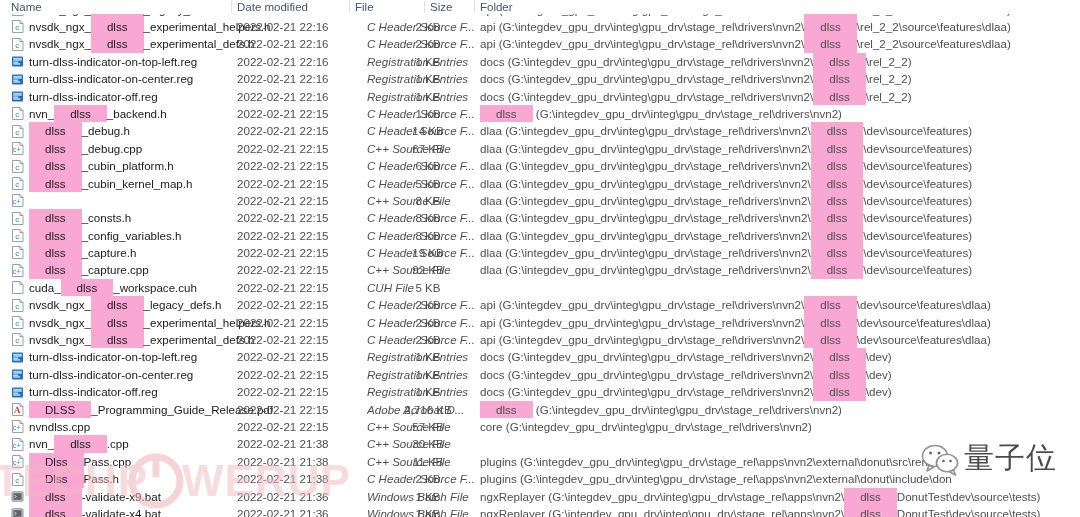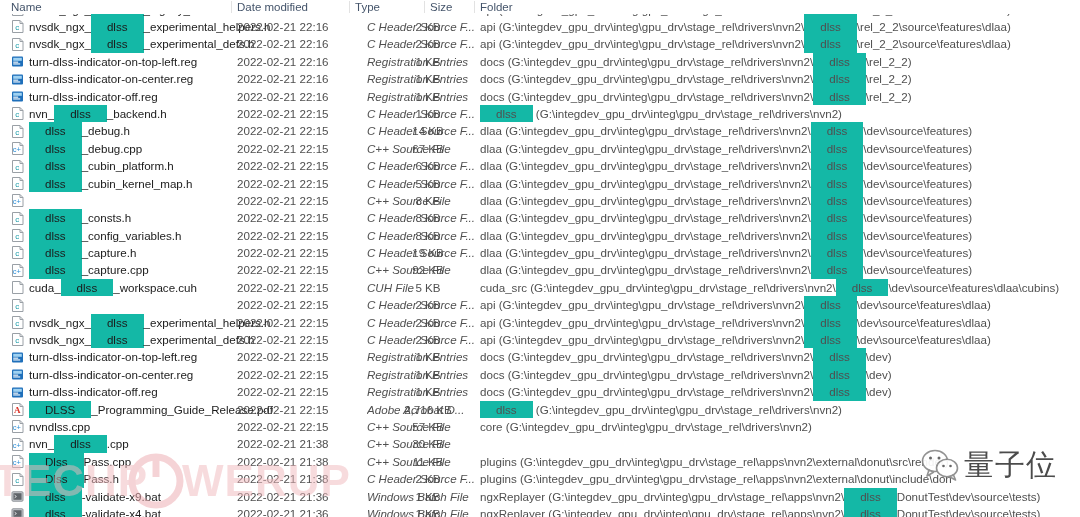--- a/index.html
+++ b/index.html
@@ -30,49 +30,49 @@
   .row.clip-top{height:4px;overflow:hidden;}
   .row.clip-top .ic,.row.clip-top .cell{margin-top:-13px;}
 
   .cell{position:absolute;top:0;white-space:nowrap;overflow:hidden;}
   .c-name{left:29px;color:#1b1b1b;}
   .c-date{left:237px;color:#4f4f4f;}
   .c-type{left:367px;color:#4f4f4f;font-style:italic;}
   .c-size{left:388px;width:80px;text-align:center;color:#4f4f4f;}
   .c-folder{left:480px;color:#4f4f4f;max-width:600px;}
 
-  mark{background:#14b8a6;color:inherit;padding:16px;}
+  mark{background:#f9a8d4;color:inherit;padding:16px;}
 
   
   .ic{position:absolute;left:11px;top:2.4px;width:13px;height:13px;}
   .ic svg{display:block;}
 
   
   .wm-tpu{
     position:absolute;left:-6px;top:450px;width:360px;height:64px;
     pointer-events:none;opacity:.5;
   }
   .wm-qbit{
     position:absolute;right:8px;top:443px;width:152px;height:44px;
-    pointer-events:none;display:flex;align-items:center;gap:4px;opacity:.92;
+    pointer-events:none;display:flex;gap:4px;opacity:.92;
   }
   .wm-qbit .qt{
     font-family:"DejaVu Sans",sans-serif;font-size:30px;color:#3c3c3c;
     letter-spacing:1px;line-height:1;white-space:nowrap;
   }
 </style>
 </head>
 <body>
 
 <div id="explorer">
 
   <div class="hdr">
     <div class="hcell" style="left:11px">Name</div>
     <div class="hcell" style="left:237px">Date modified</div>
-    <div class="hcell" style="left:355px">Type</div>
+    <div class="hcell" style="left:355px">File</div>
     <div class="hcell" style="left:430px">Size</div>
     <div class="hcell" style="left:480px">Folder</div>
     <div class="sep" style="left:231px"></div>
     <div class="sep" style="left:349px"></div>
     <div class="sep" style="left:424px"></div>
     <div class="sep" style="left:474px"></div>
   </div>
 
   <div class="rows" id="rows">
       <div class="row clip-top">
@@ -305,30 +305,30 @@
         <span class="ic">
           <svg viewBox="0 0 13 13">
             <path d="M1.5 0.5 H9 L12 3.5 V12.5 H1.5 Z" fill="#ffffff" stroke="#9aa0a6" stroke-width="1"></path>
             <path d="M9 0.5 V3.5 H12" fill="none" stroke="#9aa0a6" stroke-width="1"></path>
           </svg>
         </span>
         <span class="cell c-name">cuda_<mark>dlss</mark>_workspace.cuh</span>
         <span class="cell c-date">2022-02-21 22:15</span>
         <span class="cell c-type">CUH File</span>
         <span class="cell c-size">5 KB</span>
-        <span class="cell c-folder">cuda_src (G:\integdev_gpu_drv\integ\gpu_drv\stage_rel\drivers\nvn2\<mark>dlss</mark>\dev\source\features\dlaa\cubins)</span>
-      </div>
-      <div class="row">
-        <span class="ic">
-          <svg viewBox="0 0 13 13">
-            <path d="M1.5 0.5 H9 L12 3.5 V12.5 H1.5 Z" fill="#ffffff" stroke="#9aa0a6" stroke-width="1"></path>
-            <path d="M9 0.5 V3.5 H12" fill="none" stroke="#9aa0a6" stroke-width="1"></path>
-            <text x="6.2" y="10" font-family="Liberation Sans, sans-serif" font-size="8" fill="#1a9ba8" text-anchor="middle">c</text>
-          </svg>
-        </span>
+      </div>
+      <div class="row">
+        <span class="ic">
+          <svg viewBox="0 0 13 13">
+            <path d="M1.5 0.5 H9 L12 3.5 V12.5 H1.5 Z" fill="#ffffff" stroke="#9aa0a6" stroke-width="1"></path>
+            <path d="M9 0.5 V3.5 H12" fill="none" stroke="#9aa0a6" stroke-width="1"></path>
+            <text x="6.2" y="10" font-family="Liberation Sans, sans-serif" font-size="8" fill="#1a9ba8" text-anchor="middle">c</text>
+          </svg>
+        </span>
+        <span class="cell c-name">nvsdk_ngx_<mark>dlss</mark>_legacy_defs.h</span>
         <span class="cell c-date">2022-02-21 22:15</span>
         <span class="cell c-type">C Header Source F...</span>
         <span class="cell c-size">2 KB</span>
         <span class="cell c-folder">api (G:\integdev_gpu_drv\integ\gpu_drv\stage_rel\drivers\nvn2\<mark>dlss</mark>\dev\source\features\dlaa)</span>
       </div>
       <div class="row">
         <span class="ic">
           <svg viewBox="0 0 13 13">
             <path d="M1.5 0.5 H9 L12 3.5 V12.5 H1.5 Z" fill="#ffffff" stroke="#9aa0a6" stroke-width="1"></path>
             <path d="M9 0.5 V3.5 H12" fill="none" stroke="#9aa0a6" stroke-width="1"></path>

